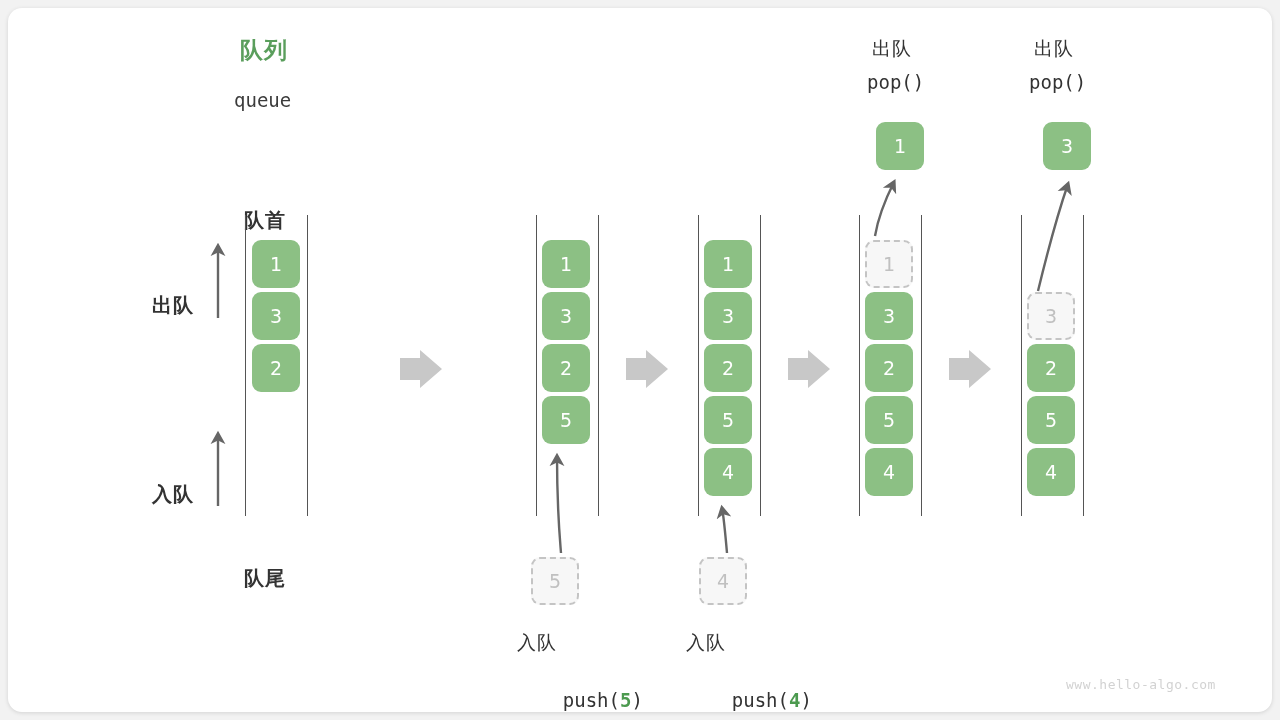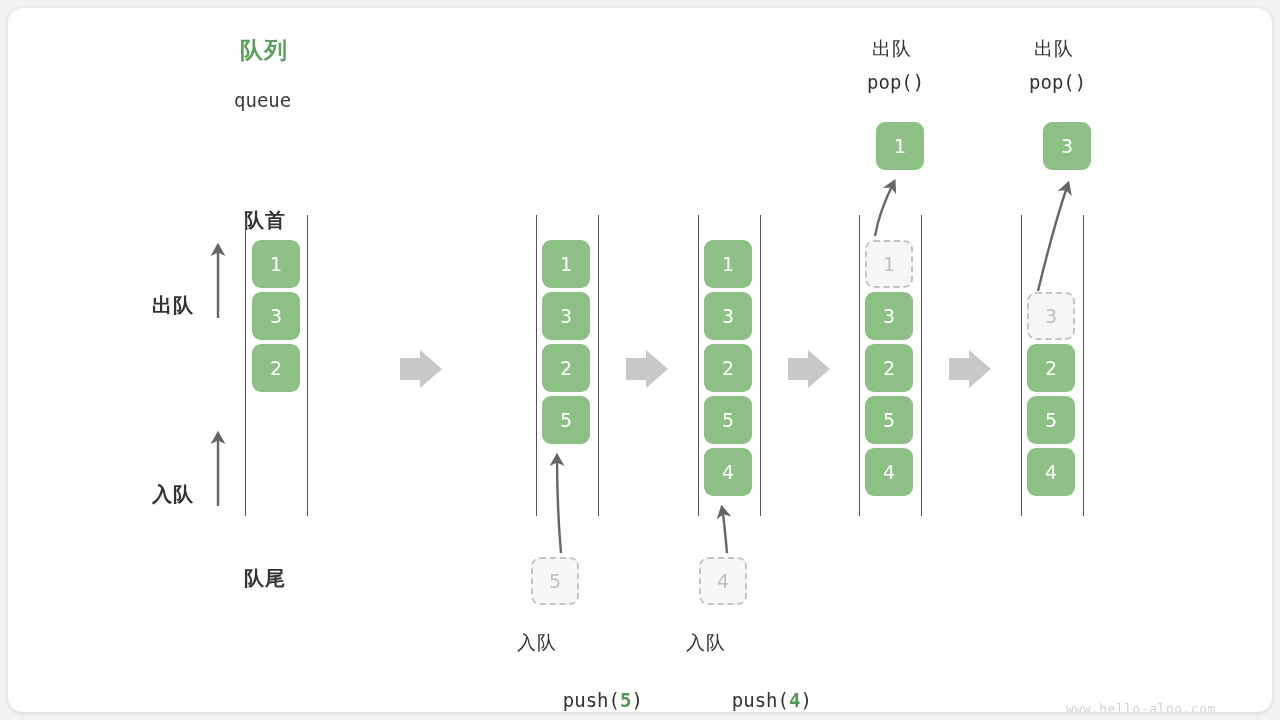--- a/index.html
+++ b/index.html
@@ -30,21 +30,21 @@
   }
   .lbl-cn{font-size:20px;font-weight:700;color:#333333;letter-spacing:1px;margin-top:48px;}
   .op-cn{font-size:19px;color:#333333;letter-spacing:1px;font-weight:400;}
   .op-code{
     font-family:"DejaVu Sans Mono","Liberation Mono",monospace;
     font-size:19px;color:#333333;
   }
   .op-code .num{color:#4c9a4f;font-weight:700;}
   .watermark{
     font-family:"DejaVu Sans Mono","Liberation Mono",monospace;
-    font-size:13px;color:#d2d2d2;letter-spacing:.5px;margin-top:24px;
+    font-size:13px;color:#d2d2d2;letter-spacing:.5px;
   }
 
   
   .rail{position:absolute;width:1px;background:#555555;}
 
   
   .cell{
     position:absolute;
     width:48px;height:48px;
     border-radius:9px;

